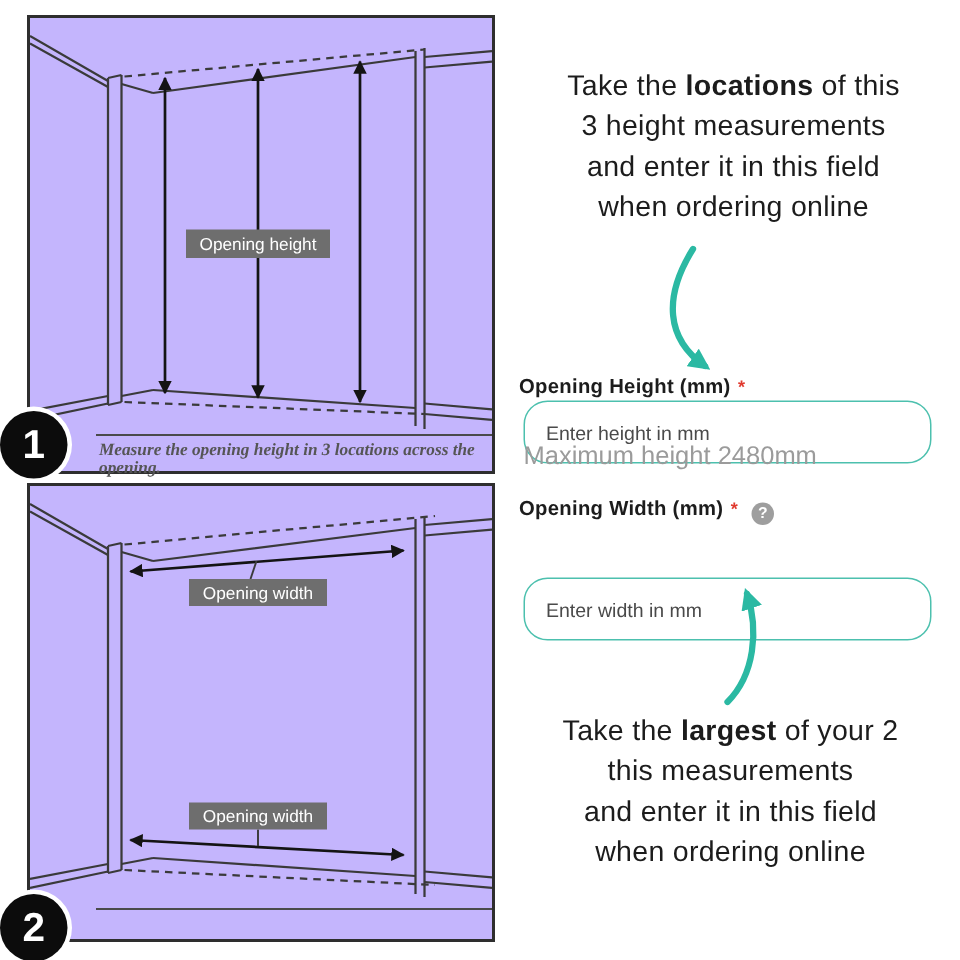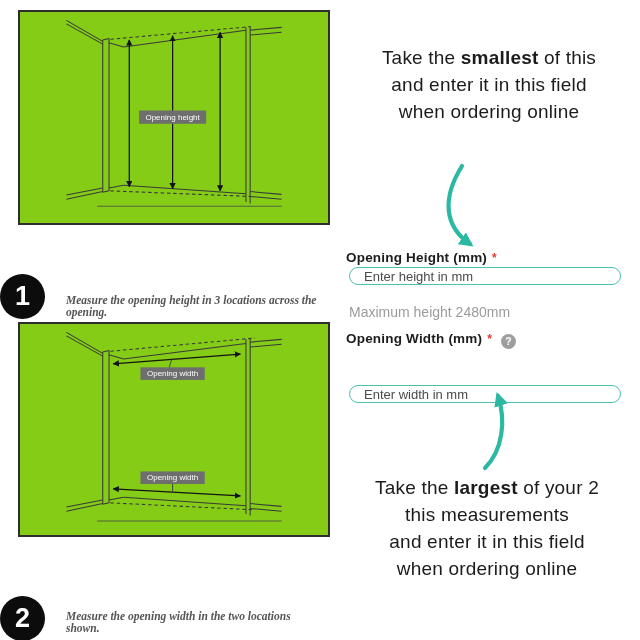--- a/index.html
+++ b/index.html
@@ -1,21 +1,21 @@
 <!DOCTYPE html>
 <html><head>
 <meta charset="utf-8">
 <style>
   html,body{margin:0;padding:0;background:#fff;}
   .stage{position:relative;width:640px;height:640px;background:#ffffff;
          font-family:"Liberation Sans",sans-serif;overflow:hidden;}
 
   
-  .diag{position:absolute;left:18px;width:312px;height:215px;border:2px solid #2e2e2e;
-        background:#84cc16;box-sizing:border-box;}
+  .diag{position:absolute;left:18px;width:312px;height:306px;border:2px solid #2e2e2e;
+        background:#c4b5fd;box-sizing:border-box;}
   #diag1{top:10px;} #diag2{top:322px;}
   .diag svg{position:absolute;left:0;top:0;width:100%;height:100%;}
   .lines path{stroke:#3a3a3a;stroke-width:1.5;fill:none;}
   .dashed path{stroke:#3a3a3a;stroke-width:1.5;fill:none;stroke-dasharray:5 4;}
   .marrow{stroke:#141414;stroke-width:1.8;}
   .conn{stroke:#3a3a3a;stroke-width:1.3;}
   .lbl-box{fill:#6e6e6e;}
   .lbl-text{fill:#ffffff;font-size:11.5px;text-anchor:middle;
             font-family:"Liberation Sans",sans-serif;}
   .sep{stroke:#4a4a4a;stroke-width:1.2;}
@@ -36,26 +36,26 @@
   
   .curve-svg{position:absolute;overflow:visible;}
   #curve-down{left:436px;top:158px;width:90px;height:95px;}
   #curve-up{left:470px;top:388px;width:60px;height:88px;}
   .curve{stroke:#2bb9a3;stroke-width:4.2;fill:none;stroke-linecap:round;}
 
   
   .flabel{position:absolute;font-size:13.5px;font-weight:bold;color:#1c1c1c;letter-spacing:.2px;}
   #flabel-h{left:346px;top:250px;} #flabel-w{left:346px;top:331px;text-align:center;}
   .req{color:#e03a2f;margin-left:5px;font-size:12px;}
-  .pill{position:absolute;left:349px;width:272px;height:18px;border:1.6px solid #4cc0ae;
+  .pill{position:absolute;left:349px;width:272px;height:42px;border:1.6px solid #4cc0ae;
         border-radius:16px;padding:0 14px;font-size:13px;color:#333;box-sizing:border-box;
         outline:none;background:#fff;font-family:"Liberation Sans",sans-serif;}
   .pill::placeholder{color:#4a4a4a;opacity:1;}
   #input-h{top:267px;} #input-w{top:349px;margin-top:36px;}
-  .helper{position:absolute;left:349px;top:304px;font-size:14px;color:#9b9b9b;}
+  .helper{position:absolute;left:349px;top:294px;font-size:17px;color:#9b9b9b;}
   .help-badge{display:inline-flex;width:15px;height:15px;border-radius:50%;background:#9e9e9e;
               color:#fff;font-size:10.5px;font-weight:bold;align-items:center;
               justify-content:center;margin-left:9px;vertical-align:-2px;cursor:pointer;}
 </style>
 </head>
 <body>
 
 <div class="stage">
 
   <div class="diag" id="diag1">
@@ -114,26 +114,26 @@
         <line class="marrow" x1="67" y1="236" x2="249" y2="246" marker-start="url(#ah-d2)" marker-end="url(#ah-d2)"></line>
       </g>
       <line class="conn" x1="151" y1="50" x2="147" y2="62"></line>
       <line class="conn" x1="152" y1="229" x2="152" y2="240"></line>
       <rect class="lbl-box" x="106" y="62" width="92" height="18"></rect>
       <text class="lbl-text" x="152" y="75">Opening width</text>
       <rect class="lbl-box" x="106" y="211" width="92" height="18"></rect>
       <text class="lbl-text" x="152" y="224">Opening width</text>
       <line class="sep" x1="44" y1="282" x2="308" y2="282"></line>
     </svg>
-    <div class="caption">Measure the opening width in the two locations shown.</div>
   </div>
   <div class="badge" id="badge2">2</div>
 
   <div class="instr" id="instr-h">
-    <div><span>Take the </span><b>smallest</b><span> of this</span></div>
+    <div><span>Take the </span><b>locations</b><span> of this</span></div>
+    <div>3 height measurements</div>
     <div>and enter it in this field</div>
     <div>when ordering online</div>
   </div>
 
   <svg class="curve-svg" id="curve-down" viewBox="0 0 90 95">
     <defs>
       <marker id="ah-t1" viewBox="0 0 10 10" refX="7" refY="5" markerWidth="3.4" markerHeight="3.4" orient="auto">
           <path d="M0,0 L10,5 L0,10 Z" fill="#2bb9a3"></path>
         </marker>
     </defs>

